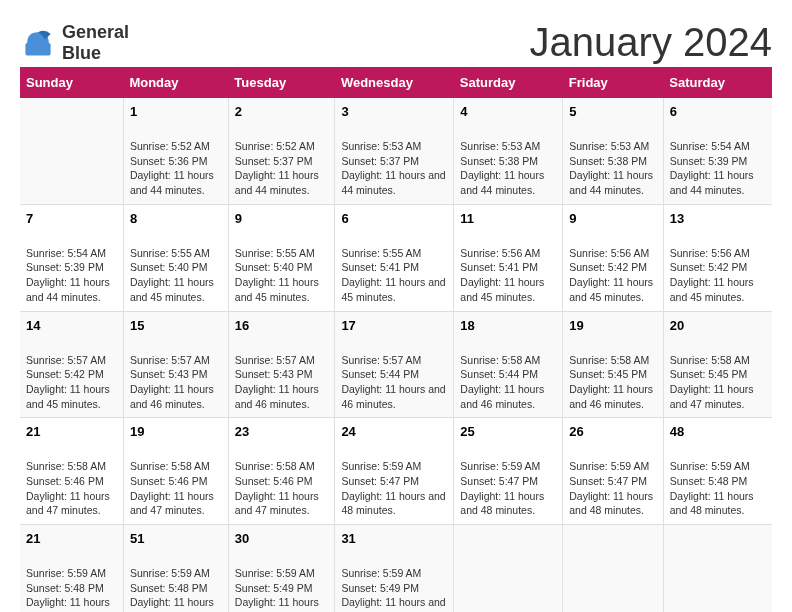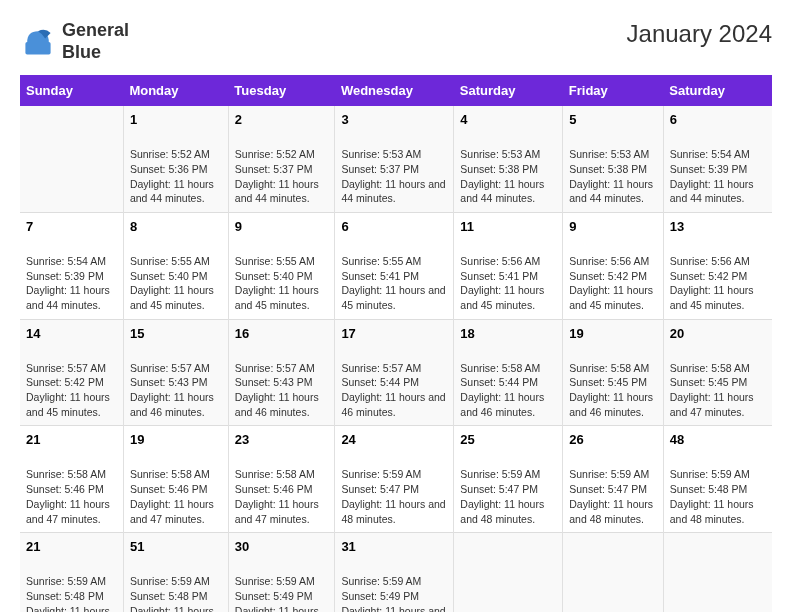--- a/index.html
+++ b/index.html
@@ -6,58 +6,58 @@
     body {
       font-family: Arial, sans-serif;
       background: #fff;
       width: 792px;
       min-height: 612px;
       padding: 20px;
     }
     .header {
       display: flex;
       justify-content: space-between;
-      align-items: flex-start;
-      margin-bottom: 12px;
+      align-items: flex-end;
+      margin-bottom: 2px;
     }
     .logo {
       display: flex;
       align-items: center;
       gap: 6px;
     }
     .logo-text {
       font-size: 18px;
       font-weight: bold;
       color: #333;
       line-height: 1.2;
     }
     .logo-icon {
       width: 36px;
       height: 36px;
     }
     .title-block {
       text-align: right;
     }
     .title-block h1 {
-      font-size: 24px;
+      font-size: 40px;
       font-weight: normal;
       color: #333;
     }
     .title-block h2 {
       font-size: 16px;
       font-weight: normal;
       color: #333;
     }
     table {
       width: 100%;
       border-collapse: collapse;
       font-size: 11px;
     }
     thead tr {
-      background-color: #6d28d9;
+      background-color: #be185d;
       color: white;
       border-radius: 10px;
     }
     thead th {
       padding: 8px 6px;
       text-align: left;
       font-weight: bold;
       font-size: 13px;
     }
     tbody tr {

